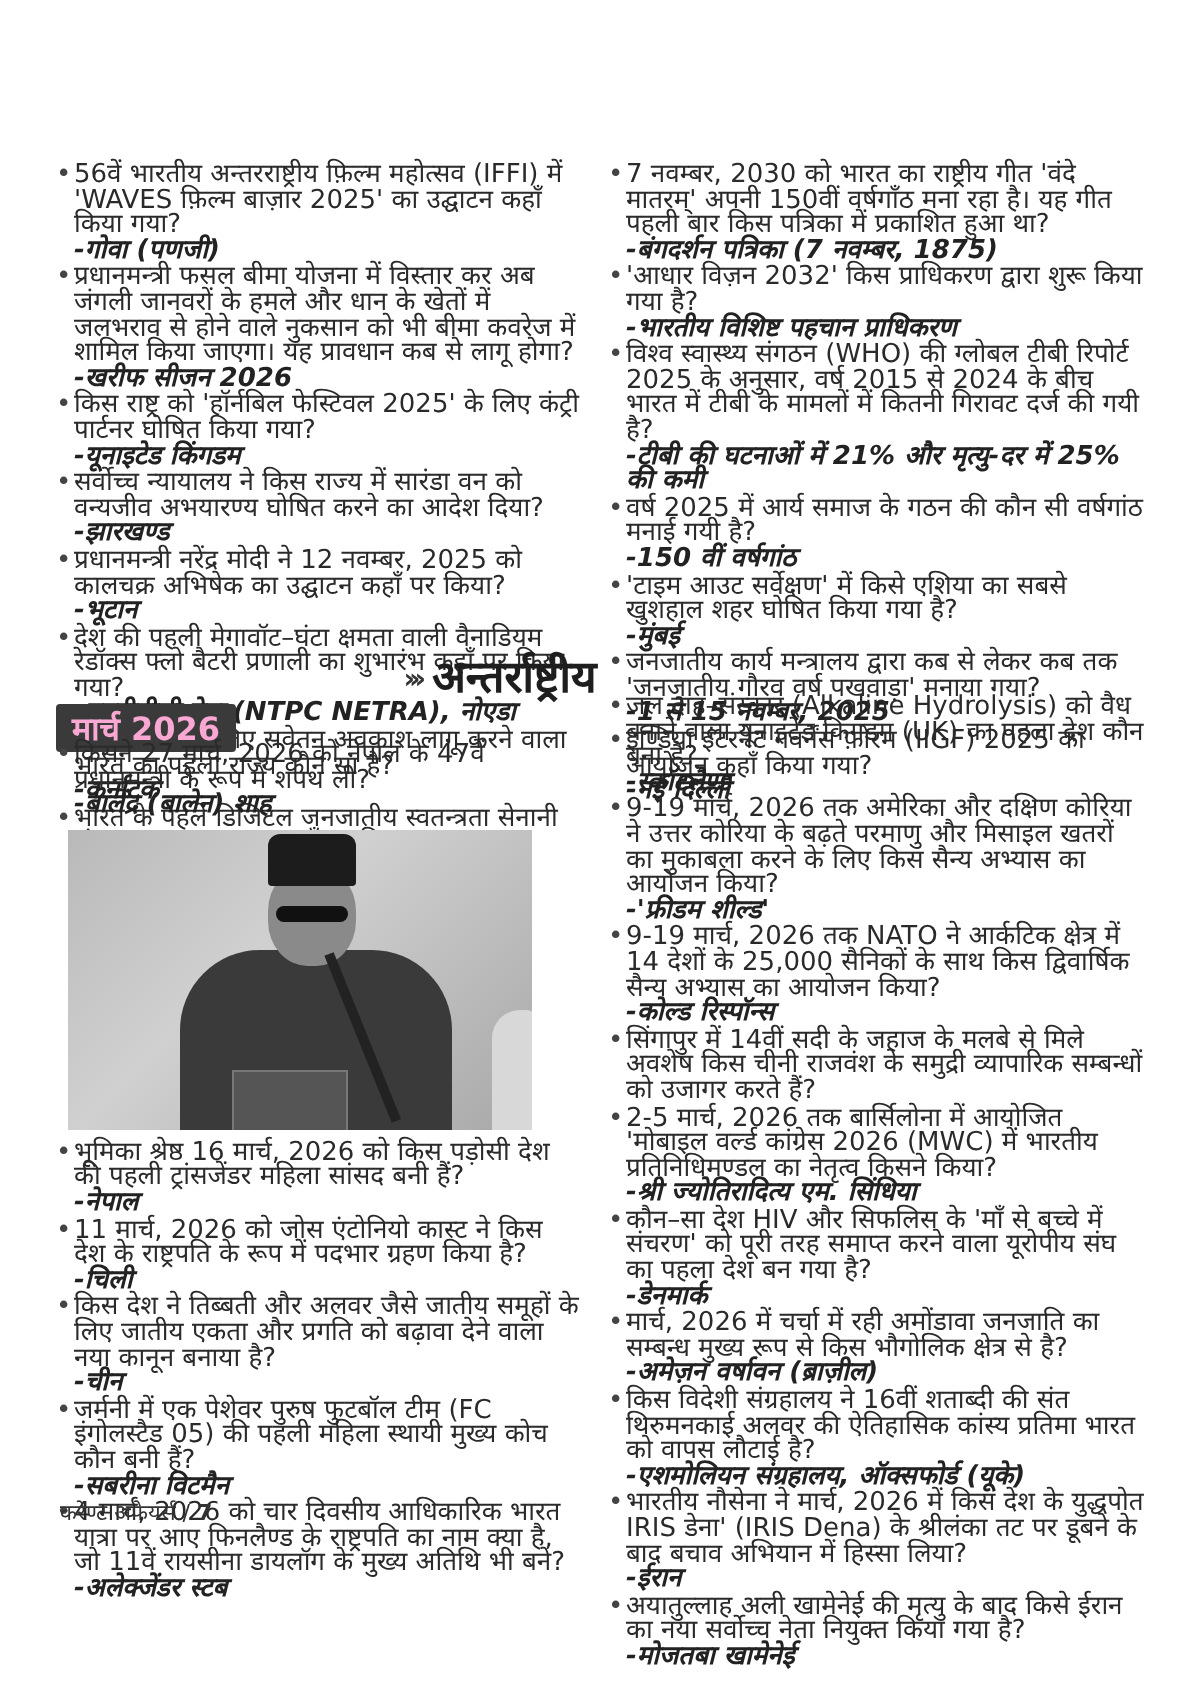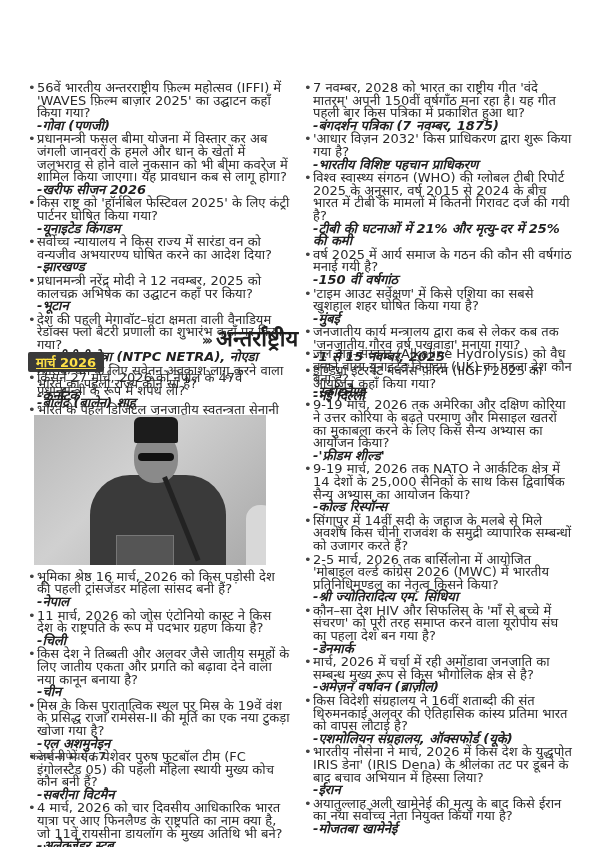--- a/index.html
+++ b/index.html
@@ -9,22 +9,22 @@
   .col-left-top { left: 28px; top: 82px; width: 262px; }
   .col-right-top { left: 304px; top: 82px; width: 268px; }
   .col-left-bot { left: 28px; top: 372px; width: 262px; }
   .col-right-bot { left: 304px; top: 348px; width: 268px; }
   .q { position: relative; padding-left: 9px; margin-bottom: 1px; }
   .q::before { content: "•"; position: absolute; left: 0; top: 0; color: #444; }
   .ans { display: block; text-align: left; font-style: italic; font-weight: bold; color: #222; }
   .section-head { position: absolute; left: 0; width: 500px; top: 322px; text-align: center;
                   font-size: 22px; font-weight: bold; color: #1e1e1e; }
   .section-head .arrow { display: inline-block; font-size: 14px; color: #333; margin-right: 6px; vertical-align: middle; letter-spacing: -3px; }
-  .month-badge { position: absolute; left: 28px; top: 352px; background: #3a3a3a; color: #fde047;
-                 font-weight: bold; font-size: 13px; padding: 1px 8px 1px 8px; border-radius: 2px; text-decoration: underline; }
+  .month-badge { position: absolute; left: 28px; top: 352px; background: #3a3a3a; color: #f9a8d4;
+                 font-weight: bold; font-size: 16px; padding: 1px 8px 1px 8px; border-radius: 2px; }
   .photo { position: relative; width: 232px; height: 150px; margin: 5px 0 6px 6px; overflow: hidden;
            background: linear-gradient(135deg, #b9b9b9 0%, #d0d0d0 40%, #a8a8a8 100%); }
   .photo .person-body { position: absolute; left: 56px; top: 60px; width: 136px; height: 100px; background: #3a3a3a; border-radius: 40px 40px 0 0; }
   .photo .person-head { position: absolute; left: 100px; top: 18px; width: 44px; height: 50px; background: #8a8a8a; border-radius: 45%; }
   .photo .cap { position: absolute; left: 100px; top: 2px; width: 44px; height: 26px; background: #1c1c1c; border-radius: 6px 6px 2px 2px; }
   .photo .glasses { position: absolute; left: 104px; top: 38px; width: 36px; height: 8px; background: #111; border-radius: 4px; }
   .photo .mic { position: absolute; left: 128px; top: 62px; width: 5px; height: 90px; background: #222; transform: rotate(-22deg); transform-origin: top; }
   .photo .tablet { position: absolute; left: 82px; top: 120px; width: 56px; height: 32px; background: #555; border: 1px solid #777; }
   .photo .side-person { position: absolute; right: -10px; top: 90px; width: 30px; height: 70px; background: #d8d8d8; border-radius: 14px 14px 0 0; }
   .footer { position: absolute; left: 30px; top: 748px; font-size: 11px; color: #333; }
@@ -38,21 +38,21 @@
   <div class="q"><span>प्रधानमन्त्री फसल बीमा योजना में विस्तार कर अब जंगली जानवरों के हमले और धान के खेतों में जलभराव से होने वाले नुकसान को भी बीमा कवरेज में शामिल किया जाएगा। यह प्रावधान कब से लागू होगा?</span><span class="ans">-खरीफ सीजन 2026</span></div>
   <div class="q"><span>किस राष्ट्र को 'हॉर्नबिल फेस्टिवल 2025' के लिए कंट्री पार्टनर घोषित किया गया?</span><span class="ans">-यूनाइटेड किंगडम</span></div>
   <div class="q"><span>सर्वोच्च न्यायालय ने किस राज्य में सारंडा वन को वन्यजीव अभयारण्य घोषित करने का आदेश दिया?</span><span class="ans">-झारखण्ड</span></div>
   <div class="q"><span>प्रधानमन्त्री नरेंद्र मोदी ने 12 नवम्बर, 2025 को कालचक्र अभिषेक का उद्घाटन कहाँ पर किया?</span><span class="ans">-भूटान</span></div>
   <div class="q"><span>देश की पहली मेगावॉट–घंटा क्षमता वाली वैनाडियम रेडॉक्स फ्लो बैटरी प्रणाली का शुभारंभ कहाँ पर किया गया?</span><span class="ans">-एनटीपीसी नेत्रा (NTPC NETRA), नोएडा</span></div>
   <div class="q"><span>मासिक धर्म के लिए सवेतन अवकाश लागू करने वाला भारत का पहला राज्य कौन सा है?</span><span class="ans">-कर्नाटक</span></div>
   <div class="q"><span>भारत के पहले डिजिटल जनजातीय स्वतन्त्रता सेनानी संग्रहालय का उद्घाटन कहाँ पर किया गया?</span><span class="ans">-नवा रायपुर (छत्तीसगढ़)</span></div>
 </div>
 
 <div class="col col-right-top">
-  <div class="q"><span>7 नवम्बर, 2028 को भारत का राष्ट्रीय गीत 'वंदे मातरम्' अपनी 150वीं वर्षगाँठ मना रहा है। यह गीत पहली बार किस पत्रिका में प्रकाशित हुआ था?</span><span class="ans">-बंगदर्शन पत्रिका (7 नवम्बर, 1875)</span></div>
+  <div class="q"><span>7 नवम्बर, 2030 को भारत का राष्ट्रीय गीत 'वंदे मातरम्' अपनी 150वीं वर्षगाँठ मना रहा है। यह गीत पहली बार किस पत्रिका में प्रकाशित हुआ था?</span><span class="ans">-बंगदर्शन पत्रिका (7 नवम्बर, 1875)</span></div>
   <div class="q"><span>'आधार विज़न 2032' किस प्राधिकरण द्वारा शुरू किया गया है?</span><span class="ans">-भारतीय विशिष्ट पहचान प्राधिकरण</span></div>
   <div class="q"><span>विश्व स्वास्थ्य संगठन (WHO) की ग्लोबल टीबी रिपोर्ट 2025 के अनुसार, वर्ष 2015 से 2024 के बीच भारत में टीबी के मामलों में कितनी गिरावट दर्ज की गयी है?</span><span class="ans">-टीबी की घटनाओं में 21% और मृत्यु-दर में 25% की कमी</span></div>
   <div class="q"><span>वर्ष 2025 में आर्य समाज के गठन की कौन सी वर्षगांठ मनाई गयी है?</span><span class="ans">-150 वीं वर्षगांठ</span></div>
   <div class="q"><span>'टाइम आउट सर्वेक्षण' में किसे एशिया का सबसे खुशहाल शहर घोषित किया गया है?</span><span class="ans">-मुंबई</span></div>
   <div class="q"><span>जनजातीय कार्य मन्त्रालय द्वारा कब से लेकर कब तक 'जनजातीय गौरव वर्ष पखवाड़ा' मनाया गया?</span><span class="ans">-1 से 15 नवम्बर, 2025</span></div>
   <div class="q"><span>इण्डिया इंटरनेट गवर्नेंस फ़ोरम (IIGF) 2025 का आयोजन कहाँ किया गया?</span><span class="ans">-नई दिल्ली</span></div>
 </div>
 
 <div class="section-head">
   <span class="arrow">›››</span><span>अन्तर्राष्ट्रीय</span>
@@ -67,21 +67,20 @@
     <div class="person-body"></div>
     <div class="person-head"></div>
     <div class="cap"></div>
     <div class="glasses"></div>
     <div class="mic"></div>
     <div class="tablet"></div>
   </div>
   <div class="q"><span>भूमिका श्रेष्ठ 16 मार्च, 2026 को किस पड़ोसी देश की पहली ट्रांसजेंडर महिला सांसद बनी हैं?</span><span class="ans">-नेपाल</span></div>
   <div class="q"><span>11 मार्च, 2026 को जोस एंटोनियो कास्ट ने किस देश के राष्ट्रपति के रूप में पदभार ग्रहण किया है?</span><span class="ans">-चिली</span></div>
   <div class="q"><span>किस देश ने तिब्बती और अलवर जैसे जातीय समूहों के लिए जातीय एकता और प्रगति को बढ़ावा देने वाला नया कानून बनाया है?</span><span class="ans">-चीन</span></div>
-  <div class="q"><span>मिस्र के किस पुरातात्विक स्थल पर मिस्र के 19वें वंश के प्रसिद्ध राजा रामेसेस-II की मूर्ति का एक नया टुकड़ा खोजा गया है?</span><span class="ans">-एल अशमुनेइन</span></div>
   <div class="q"><span>जर्मनी में एक पेशेवर पुरुष फुटबॉल टीम (FC इंगोलस्टैड 05) की पहली महिला स्थायी मुख्य कोच कौन बनी हैं?</span><span class="ans">-सबरीना विटमैन</span></div>
   <div class="q"><span>4 मार्च, 2026 को चार दिवसीय आधिकारिक भारत यात्रा पर आए फिनलैण्ड के राष्ट्रपति का नाम क्या है, जो 11वें रायसीना डायलॉग के मुख्य अतिथि भी बने?</span><span class="ans">-अलेक्जेंडर स्टब</span></div>
 </div>
 
 <div class="col col-right-bot">
   <div class="q"><span>जल दाह–संस्कार (Alkaline Hydrolysis) को वैध बनाने वाला यूनाइटेड किंगडम (UK) का पहला देश कौन बना है?</span><span class="ans">-स्कॉटलैण्ड</span></div>
   <div class="q"><span>9-19 मार्च, 2026 तक अमेरिका और दक्षिण कोरिया ने उत्तर कोरिया के बढ़ते परमाणु और मिसाइल खतरों का मुकाबला करने के लिए किस सैन्य अभ्यास का आयोजन किया?</span><span class="ans">-'फ्रीडम शील्ड'</span></div>
   <div class="q"><span>9-19 मार्च, 2026 तक NATO ने आर्कटिक क्षेत्र में 14 देशों के 25,000 सैनिकों के साथ किस द्विवार्षिक सैन्य अभ्यास का आयोजन किया?</span><span class="ans">-कोल्ड रिस्पॉन्स</span></div>
   <div class="q"><span>सिंगापुर में 14वीं सदी के जहाज के मलबे से मिले अवशेष किस चीनी राजवंश के समुद्री व्यापारिक सम्बन्धों को उजागर करते हैं?</span></div>
   <div class="q"><span>2-5 मार्च, 2026 तक बार्सिलोना में आयोजित 'मोबाइल वर्ल्ड कांग्रेस 2026 (MWC) में भारतीय प्रतिनिधिमण्डल का नेतृत्व किसने किया?</span><span class="ans">-श्री ज्योतिरादित्य एम. सिंधिया</span></div>

